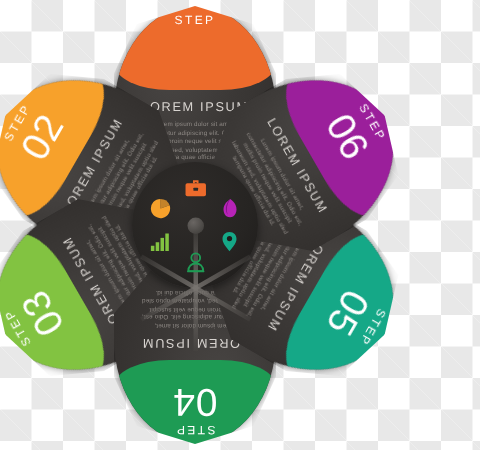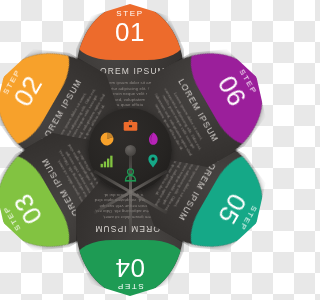--- a/index.html
+++ b/index.html
@@ -172,21 +172,20 @@
 <div id="stage">
 
   <div class="petals-layer">
 
     <div class="petal-slot" style="transform: rotate(0deg);">
       <div class="petal-clip">
         <div class="petal" style="left:0;top:0;">
           <div class="petal-cap" style="background:#ED6B2C;">
             <div class="cap-text">
               <div class="cap-step">STEP</div>
-              <div class="cap-num">01</div>
             </div>
           </div>
           <div class="petal-body">
             <div class="body-title">LOREM IPSUM</div>
             <div class="body-copy">Lorem ipsum dolor sit amet, consectetur adipiscing elit. Odio est, mollis proin neque velit suscipit laboreum sed, voluptatem optio sled tempora quae officia dui id.</div>
           </div>
         </div>
       </div>
     </div>
 

